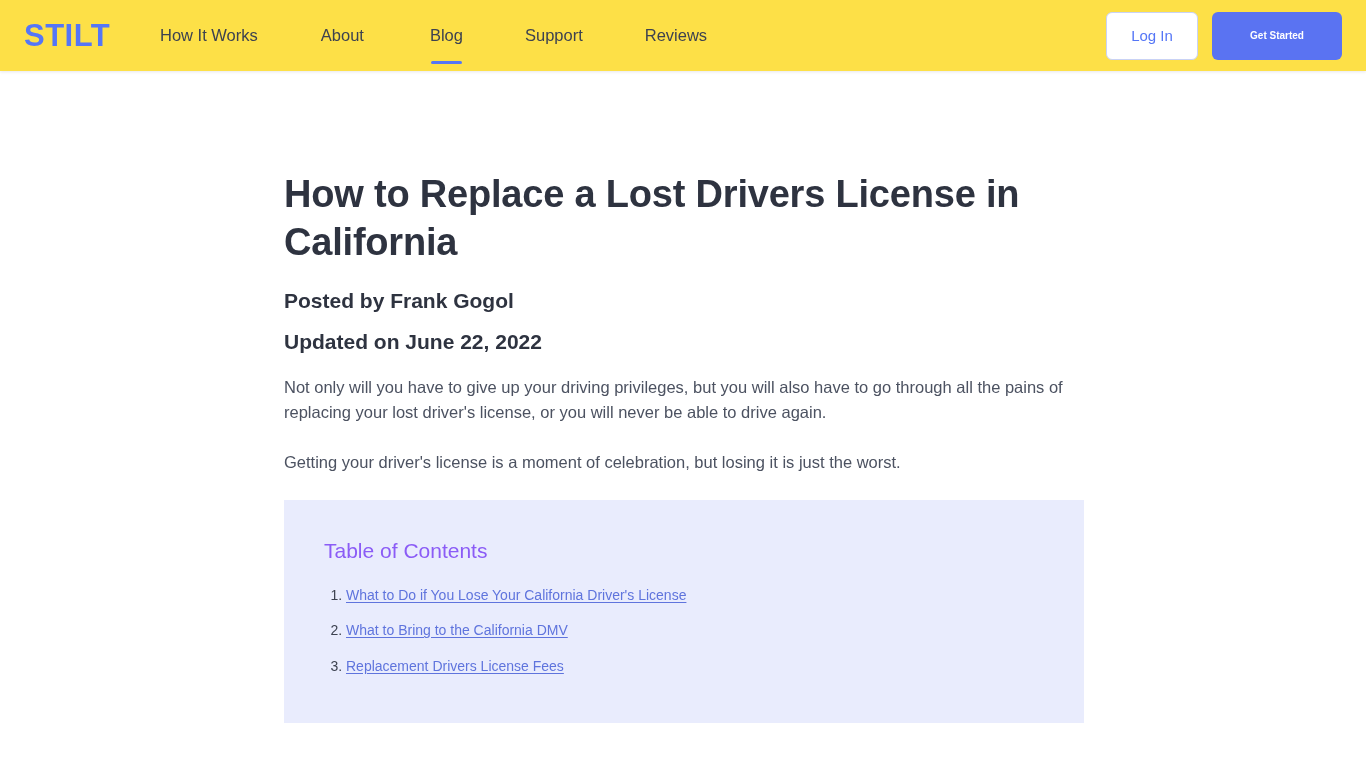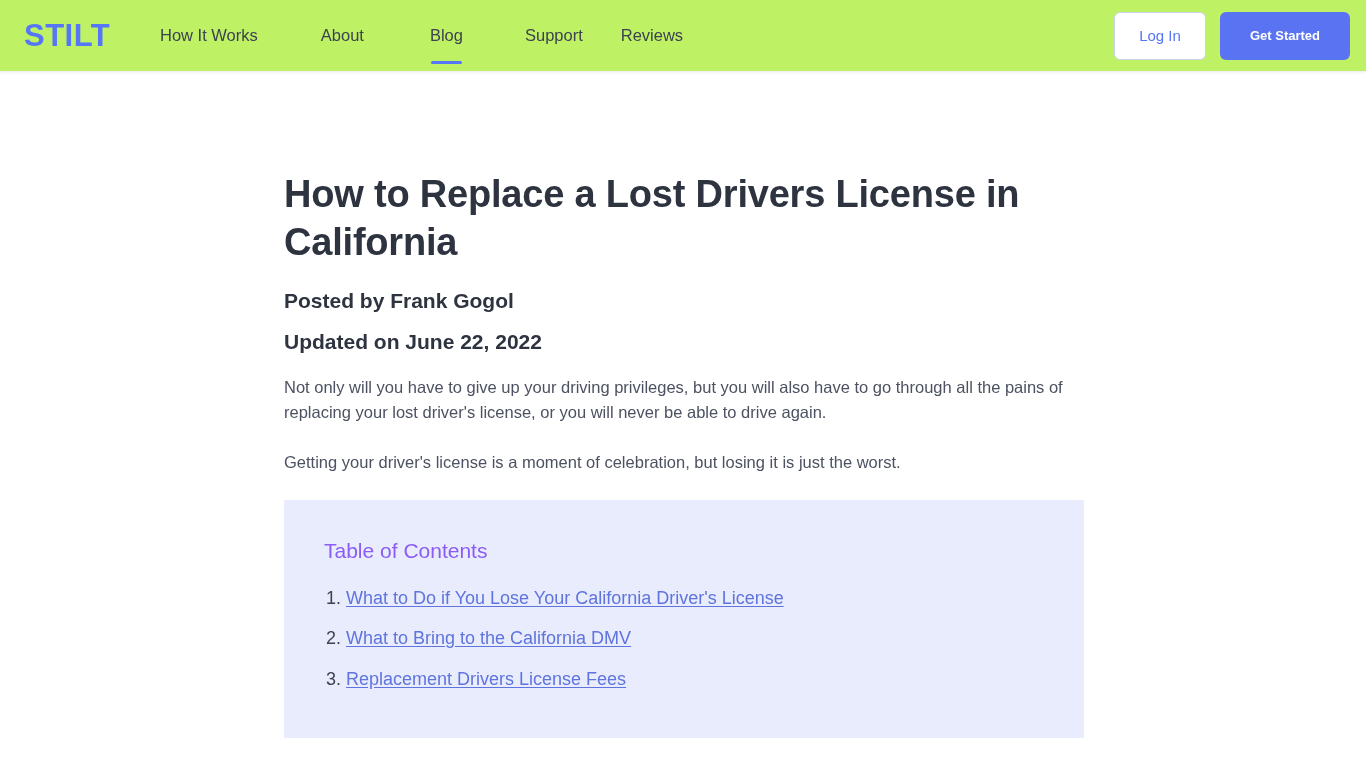--- a/index.html
+++ b/index.html
@@ -10,24 +10,24 @@
     background: #ffffff;
     font-family: "Liberation Sans", sans-serif;
     -webkit-font-smoothing: antialiased;
   }
 
   
   .site-header {
     position: relative;
     height: 71px;
     width: 100%;
-    background: #bef264;
+    background: #fde047;
     display: flex;
     align-items: center;
-    padding: 0 16px 0 24px;
+    padding: 0 24px 0 24px;
     box-shadow: 0 1px 3px rgba(15,20,60,0.10);
     z-index: 20;
   }
   .logo {
     font-size: 31px;
     font-weight: 700;
     letter-spacing: 0.5px;
     color: #5576f6;
     margin-left: 0px;
     margin-right: 0px;
@@ -47,21 +47,21 @@
     color: #3d4250;
     padding: 0 0 0 0;
     margin-right: 64px;
     cursor: pointer;
     white-space: nowrap;
     line-height: 1;
   }
   .nav-item:nth-child(1) { margin-right: 63px; }
   .nav-item:nth-child(2) { margin-right: 66px; }
   .nav-item:nth-child(3) { margin-right: 62px; }
-  .nav-item:nth-child(4) { margin-right: 38px; }
+  .nav-item:nth-child(4) { margin-right: 62px; }
   .nav-item.active::after {
     content: "";
     position: absolute;
     left: 1px;
     right: 1px;
     bottom: -20px;
     height: 3px;
     border-radius: 2px;
     background: #5576f6;
   }
@@ -88,21 +88,21 @@
     color: #5576f6;
     font-weight: 400;
   }
   .btn-start {
     width: 130px;
     height: 48px;
     border: none;
     background: #5a73f2;
     color: #ffffff;
     font-weight: 700;
-    font-size: 13px;
+    font-size: 10px;
   }
 
   
   .page {
     width: 100%;
     height: 697px;
     background: #ffffff;
     overflow: hidden;
   }
   .article {
@@ -152,21 +152,21 @@
     margin: 0 0 23px 0;
     line-height: 1.2;
   }
   .toc-list {
     margin: 0;
     padding: 0 0 0 22px;
     list-style: decimal;
     color: #3d4250;
   }
   .toc-list li {
-    font-size: 18px;
+    font-size: 14px;
     margin-bottom: 18px;
     line-height: 1.25;
     color: #3d4250;
   }
   .toc-list li::marker { color: #3d4250; }
   .toc-list a {
     color: #5f74dd;
     text-decoration: underline;
     text-underline-offset: 2px;
     cursor: pointer;

